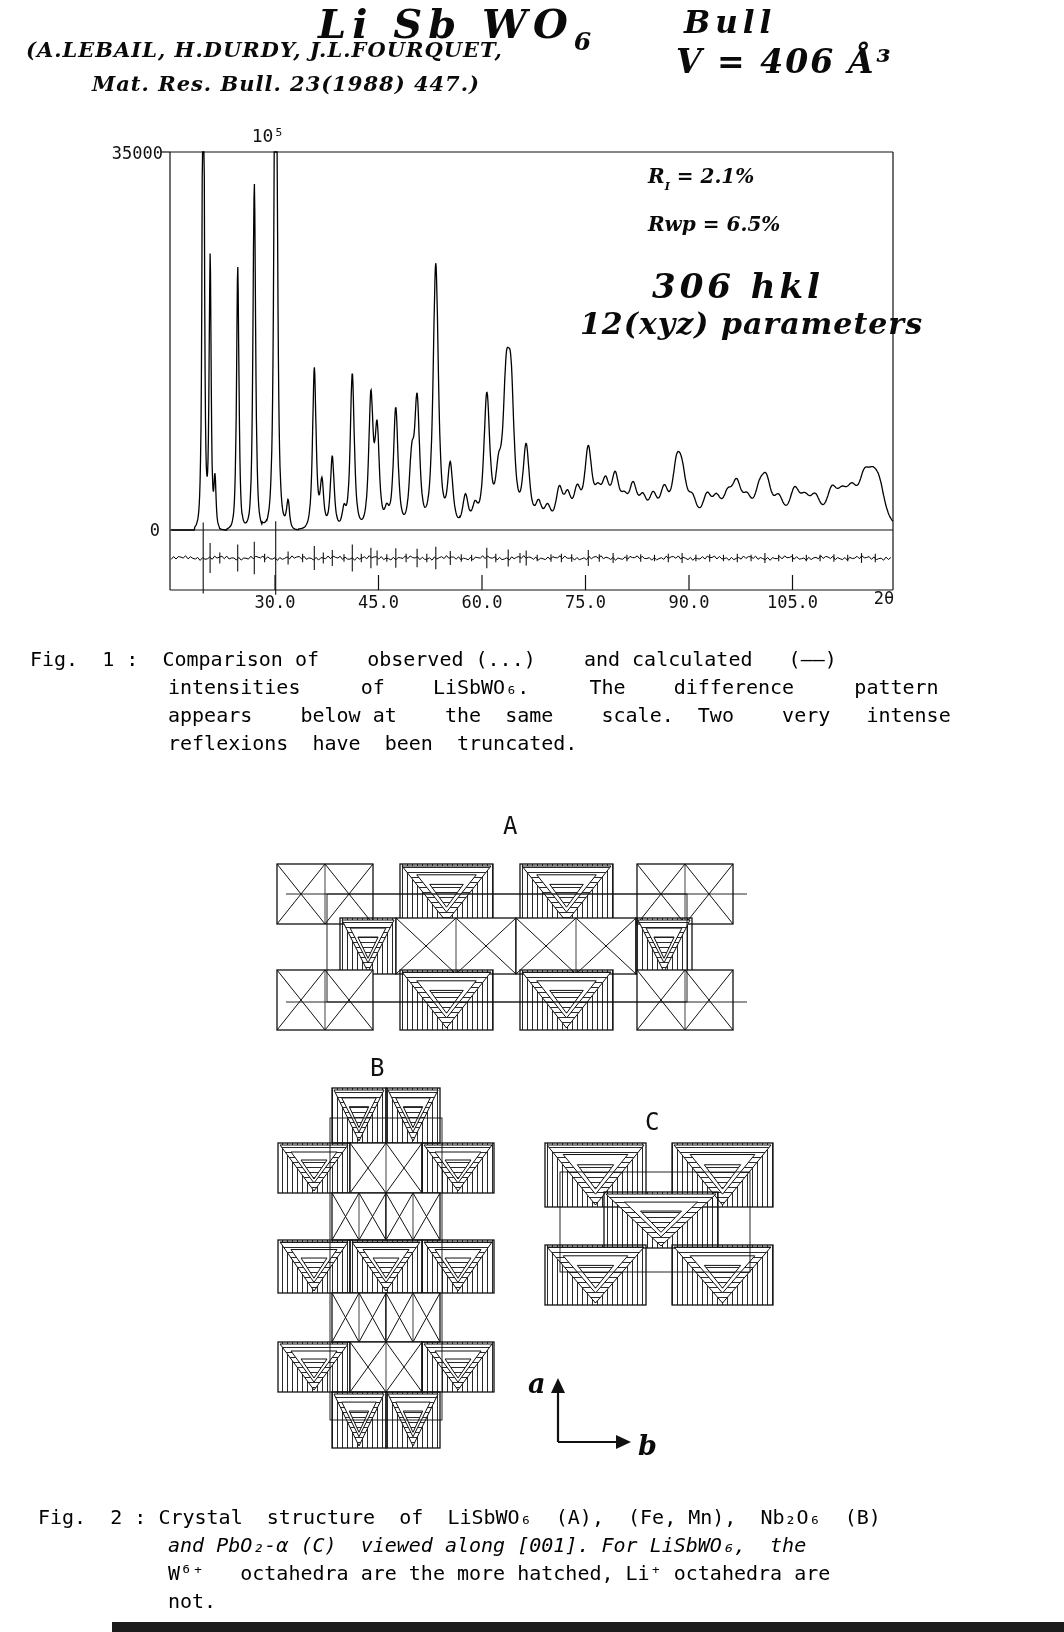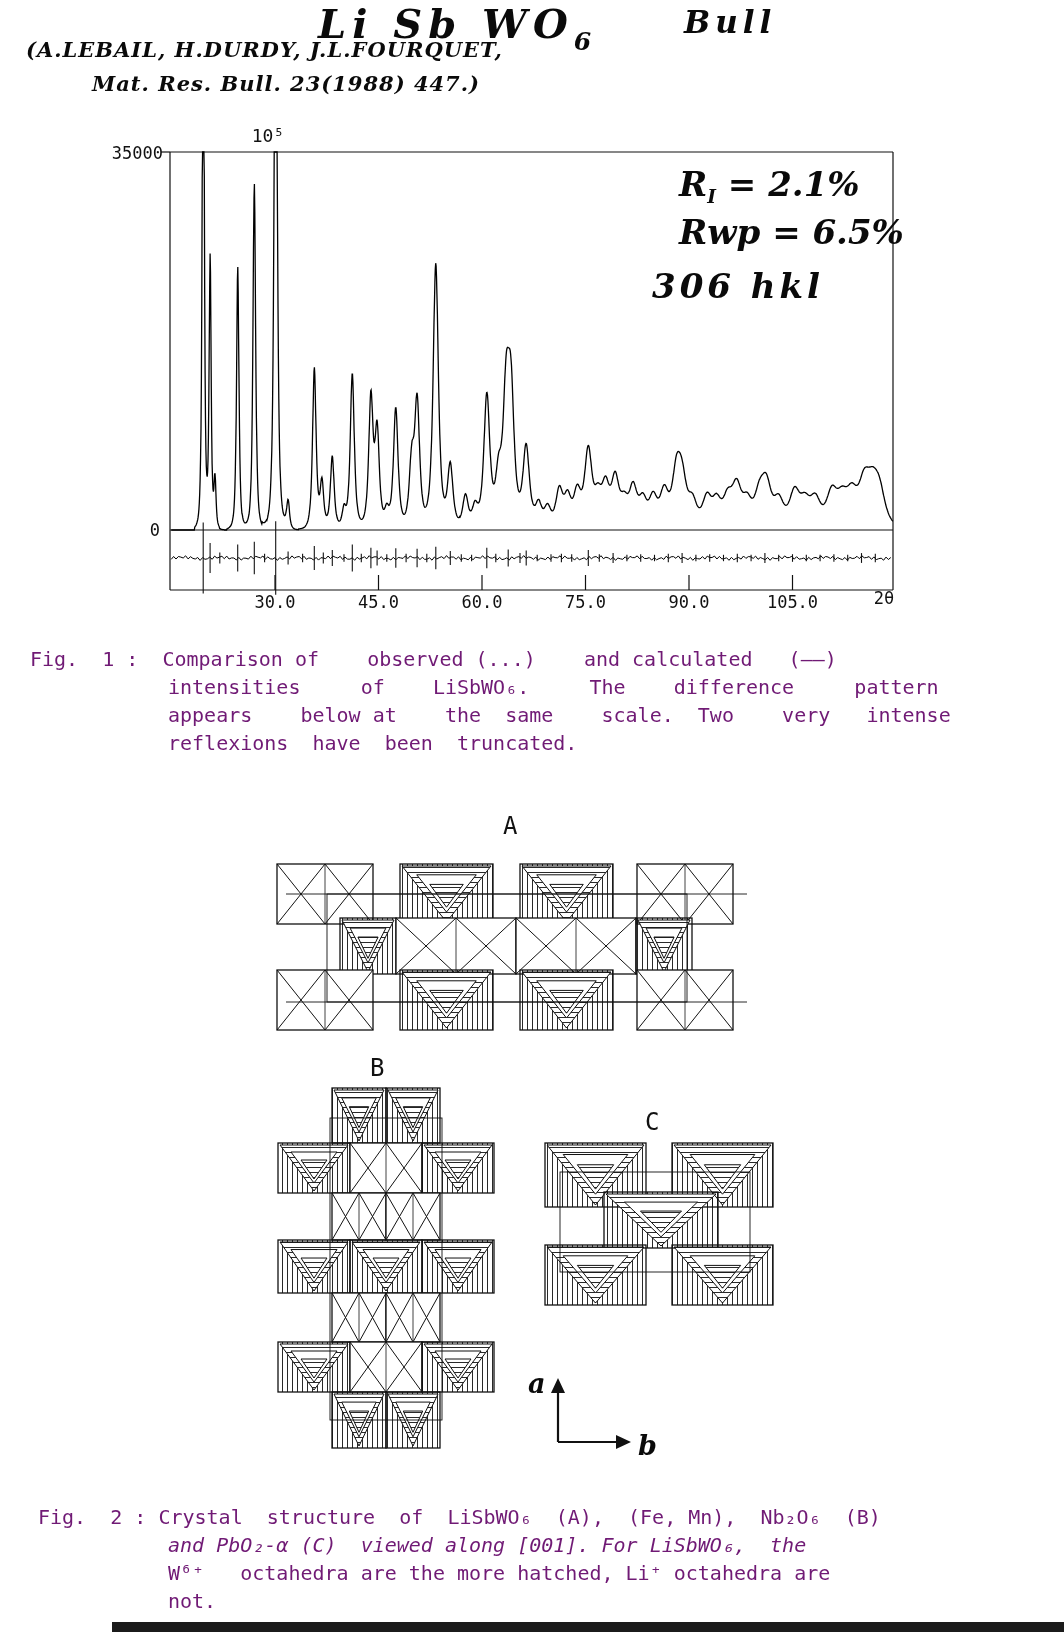--- a/index.html
+++ b/index.html
@@ -2,47 +2,48 @@
 <html><head>
 <meta charset="utf-8">
 <style>
   html,body{margin:0;padding:0;background:#d8d8d8;}
   .page{position:relative;width:1064px;height:1632px;margin:0 auto;background:#ffffff;
         color:#111;font-family:"DejaVu Sans",sans-serif;overflow:hidden;}
   .abs{position:absolute;}
   .hand{font-family:"DejaVu Serif",serif;font-style:italic;font-weight:700;
         color:#0a0a0a;white-space:nowrap;}
   .cap{font-family:"DejaVu Sans Mono",monospace;font-size:20px;line-height:28px;
-       white-space:pre;color:#701a75;}
+       white-space:pre;color:#000000;}
   .slabel{font-family:"DejaVu Sans Mono",monospace;font-size:24px;color:#111;}
   .title-main{font-size:40px;letter-spacing:6px;}
   .title-sub{font-size:25px;vertical-align:-12px;letter-spacing:0;}
   .pbcn{font-size:31px;letter-spacing:5px;}
   .cit{font-size:21px;letter-spacing:1px;}
   .vol{font-size:33px;letter-spacing:2px;}
-  .ann-ri,.ann-rwp{font-size:34px;margin-left:31px;}
+  .ann-ri,.ann-rwp{font-size:20px;}
   .ann-hkl{font-size:34px;letter-spacing:4px;}
   .ann-params{font-size:30px;letter-spacing:1px;}
   .subI{font-size:0.55em;vertical-align:-7px;}
   .axis-letter{font-size:27px;}
   .scanbar{background:#1b1b1b;}
   svg{display:block;}
 </style>
 </head>
 <body>
 
 <div class="page">
 
   <div class="abs hand title-main" style="left:318px;top:0px;"><span>Li Sb WO</span><span class="title-sub">6</span></div>
 
   <div class="abs hand pbcn" style="left:684px;top:4px;">Bull</div>
 
   <div class="abs hand cit" style="left:26px;top:37px;">(A.LEBAIL, H.DURDY, J.L.FOURQUET,</div>
   <div class="abs hand cit" style="left:92px;top:71px;">Mat. Res. Bull. 23(1988) 447.)</div>
 
+  <div class="abs hand vol" style="left:676px;top:42px;">V = 406 Å³</div>
 
   <svg id="fig1-svg" class="abs" style="left:95px;top:115px;" width="810" height="505" viewBox="95 115 810 505">
       <line x1="170" y1="152" x2="893" y2="152" stroke="#111" stroke-width="1.2"></line>
       <line x1="170" y1="152" x2="170" y2="590" stroke="#111" stroke-width="1.2"></line>
       <line x1="893" y1="152" x2="893" y2="590" stroke="#111" stroke-width="1.2"></line>
       <line x1="170" y1="530" x2="893" y2="530" stroke="#111" stroke-width="1.2"></line>
       <line x1="170" y1="590" x2="893" y2="590" stroke="#111" stroke-width="1.2"></line>
       <line x1="161" y1="152" x2="170" y2="152" stroke="#111" stroke-width="1.2"></line>
       <polyline points="171.2,530.0 171.6,530.0 172.0,530.0 172.4,530.0 172.8,530.0 173.2,530.0 173.6,530.0 174.1,530.0 174.5,530.0 174.9,530.0 175.3,530.0 175.7,530.0 176.1,530.0 176.5,530.0 177.0,530.0 177.4,530.0 177.8,530.0 178.2,530.0 178.6,530.0 179.0,530.0 179.4,530.0 179.8,530.0 180.3,530.0 180.7,530.0 181.1,530.0 181.5,530.0 181.9,530.0 182.3,530.0 182.7,530.0 183.2,530.0 183.6,530.0 184.0,530.0 184.4,530.0 184.8,530.0 185.2,530.0 185.6,530.0 186.1,530.0 186.5,530.0 186.9,530.0 187.3,530.0 187.7,530.0 188.1,530.0 188.5,530.0 189.0,530.0 189.4,530.0 189.8,530.0 190.2,530.0 190.6,530.0 191.0,530.0 191.4,530.0 191.9,530.0 192.3,530.0 192.7,530.0 193.1,530.0 193.5,530.0 193.9,530.0 194.3,530.0 194.8,526.9 195.2,526.4 195.6,525.8 196.0,525.1 196.4,524.2 196.8,523.0 197.2,521.6 197.7,519.7 198.1,517.2 198.5,513.9 198.9,509.4 199.3,503.0 199.7,494.0 200.1,480.6 200.5,460.5 201.0,429.1 201.4,377.9 201.8,298.3 202.2,178.0 202.6,152.0 203.0,152.0 203.4,152.0 203.9,152.0 204.3,175.5 204.7,294.6 205.1,372.6 205.5,420.5 205.9,449.5 206.3,466.3 206.8,474.7 207.2,476.7 207.6,472.3 208.0,460.2 208.4,437.8 208.8,400.8 209.2,347.4 209.7,287.8 210.1,253.5 210.5,272.6 210.9,329.4 211.3,388.4 211.7,432.5 212.1,463.8 212.6,480.5 213.0,489.1 213.4,491.6 213.8,488.7 214.2,481.9 214.6,474.6 215.0,473.3 215.5,480.8 215.9,492.7 216.3,503.5 216.7,511.5 217.1,516.9 217.5,520.5 217.9,522.9 218.4,524.6 218.8,525.7 219.2,526.6 219.6,528.3 220.0,528.7 220.4,528.9 220.8,529.1 221.2,529.3 221.7,529.4 222.1,529.5 222.5,529.6 222.9,529.6 223.3,529.7 223.7,529.7 224.1,529.8 224.6,530.0 225.0,530.0 225.4,530.0 225.8,530.0 226.2,530.0 226.6,530.0 227.0,528.7 227.5,528.6 227.9,528.4 228.3,528.2 228.7,527.9 229.1,527.6 229.5,527.3 229.9,526.8 230.4,526.3 230.8,525.7 231.2,524.9 231.6,523.8 232.0,522.5 232.4,520.9 232.8,518.7 233.3,515.7 233.7,511.8 234.1,506.3 234.5,498.6 234.9,487.6 235.3,471.8 235.7,448.8 236.2,416.2 236.6,372.6 237.0,322.2 237.4,279.9 237.8,267.0 238.2,291.7 238.6,339.1 239.1,388.2 239.5,428.3 239.9,457.4 240.3,477.7 240.7,491.8 241.1,501.5 241.5,508.3 241.9,513.2 242.4,515.2 242.8,517.7 243.2,519.5 243.6,520.8 244.0,521.7 244.4,522.4 244.8,522.8 245.3,522.9 245.7,522.9 246.1,522.7 246.5,522.3 246.9,521.7 247.3,520.8 247.7,519.7 248.2,518.1 248.6,516.1 249.0,514.5 249.4,510.9 249.8,506.1 250.2,499.7 250.6,491.0 251.1,479.0 251.5,462.3 251.9,438.9 252.3,406.2 252.7,361.9 253.1,306.2 253.5,245.9 254.0,198.0 254.4,183.9 254.8,211.2 255.2,265.7 255.6,325.9 256.0,378.0 256.4,418.2 256.9,447.6 257.3,468.5 257.7,483.5 258.1,494.3 258.5,502.1 258.9,507.9 259.3,512.2 259.8,515.6 260.2,518.1 260.6,520.1 261.0,521.7 261.4,523.0 261.8,524.0 262.2,521.9 262.6,522.3 263.1,522.6 263.5,522.7 263.9,522.7 264.3,522.6 264.7,522.4 265.1,522.0 265.5,521.5 266.0,520.9 266.4,520.1 266.8,520.5 267.2,519.1 267.6,517.5 268.0,515.5 268.4,513.1 268.9,510.2 269.3,506.5 269.7,502.0 270.1,496.2 270.5,488.9 270.9,479.4 271.3,467.1 271.8,450.6 272.2,428.7 272.6,399.1 273.0,359.0 273.4,305.0 273.8,233.8 274.2,152.0 274.7,152.0 275.1,152.0 275.5,152.0 275.9,152.0 276.3,152.0 276.7,152.0 277.1,152.0 277.6,233.6 278.0,304.6 278.4,358.6 278.8,398.7 279.2,428.2 279.6,450.1 280.0,466.4 280.5,478.7 280.9,488.1 281.3,495.3 281.7,500.8 282.1,505.2 282.5,508.5 282.9,511.1 283.3,513.1 283.8,514.4 284.2,515.3 284.6,515.7 285.0,515.5 285.4,514.7 285.8,513.2 286.2,510.9 286.7,507.9 287.1,504.4 287.5,501.3 287.9,499.4 288.3,499.8 288.7,502.3 289.1,506.2 289.6,513.1 290.0,516.8 290.4,519.8 290.8,522.1 291.2,523.9 291.6,525.2 292.0,526.2 292.5,527.0 292.9,527.6 293.3,528.0 293.7,528.4 294.1,528.6 294.5,528.9 294.9,529.0 295.4,529.2 295.8,529.3 296.2,529.4 296.6,529.5 297.0,529.5 297.4,529.6 297.8,529.6 298.3,529.7 298.7,528.9 299.1,528.9 299.5,528.9 299.9,528.8 300.3,528.7 300.7,528.7 301.2,528.6 301.6,528.5 302.0,528.3 302.4,528.2 302.8,528.1 303.2,527.9 303.6,527.7 304.0,527.4 304.5,527.1 304.9,526.8 305.3,526.3 305.7,525.6 306.1,525.0 306.5,524.3 306.9,523.4 307.4,522.3 307.8,521.0 308.2,519.4 308.6,517.4 309.0,514.9 309.4,511.8 309.8,507.9 310.3,502.8 310.7,496.3 311.1,487.9 311.5,477.0 311.9,463.3 312.3,446.4 312.7,426.5 313.2,405.2 313.6,385.3 314.0,371.4 314.4,367.4 314.8,374.5 315.2,390.0 315.6,410.2 316.1,430.6 316.5,448.7 316.9,463.6 317.3,475.1 317.7,483.6 318.1,489.4 318.5,493.1 319.0,494.8 319.4,494.7 319.8,493.0 320.2,489.9 320.6,485.9 321.0,481.6 321.4,478.4 321.9,477.2 322.3,478.9 322.7,483.0 323.1,488.7 323.5,494.7 323.9,500.3 324.3,505.0 324.7,508.8 325.2,511.6 325.6,513.6 326.0,514.9 326.4,515.5 326.8,515.6 327.2,515.2 327.6,514.2 328.1,512.5 328.5,510.1 328.9,506.7 329.3,502.3 329.7,496.7 330.1,489.7 330.5,482.3 331.0,473.4 331.4,464.9 331.8,458.4 332.2,455.6 332.6,457.1 333.0,462.7 333.4,470.8 333.9,479.1 334.3,487.7 334.7,495.3 335.1,501.6 335.5,506.6 335.9,510.6 336.3,513.7 336.8,516.0 337.2,517.8 337.6,519.1 338.0,520.0 338.4,520.7 338.8,521.2 339.2,521.2 339.7,521.0 340.1,520.6 340.5,519.8 340.9,518.7 341.3,517.3 341.7,515.5 342.1,513.3 342.6,510.8 343.0,508.3 343.4,506.1 343.8,504.5 344.2,503.7 344.6,503.7 345.0,504.3 345.4,505.0 345.9,505.4 346.3,505.2 346.7,504.2 347.1,502.3 347.5,499.4 347.9,495.2 348.3,489.5 348.8,482.1 349.2,472.7 349.6,461.3 350.0,447.1 350.4,430.9 350.8,413.3 351.2,395.8 351.7,381.9 352.1,374.1 352.5,374.1 352.9,382.1 353.3,396.0 353.7,413.2 354.1,430.9 354.6,447.4 355.0,461.8 355.4,473.9 355.8,483.7 356.2,491.7 356.6,498.0 357.0,502.6 357.5,506.6 357.9,509.8 358.3,512.3 358.7,514.3 359.1,515.8 359.5,517.0 359.9,518.0 360.4,518.6 360.8,519.0 361.2,519.3 361.6,519.3 362.0,519.3 362.4,518.9 362.8,518.4 363.3,517.6 363.7,516.6 364.1,515.3 364.5,513.7 364.9,511.7 365.3,509.1 365.7,506.0 366.1,502.0 366.6,497.2 367.0,491.2 367.4,483.9 367.8,475.0 368.2,464.3 368.6,451.9 369.0,438.0 369.5,423.4 369.9,409.4 370.3,397.9 370.7,390.8 371.1,389.9 371.5,393.8 371.9,401.8 372.4,412.1 372.8,422.4 373.2,431.4 373.6,438.1 374.0,442.0 374.4,442.4 374.8,440.7 375.3,436.7 375.7,431.4 376.1,425.7 376.5,421.4 376.9,419.7 377.3,421.6 377.7,427.3 378.2,436.0 378.6,446.4 379.0,457.2 379.4,467.4 379.8,476.6 380.2,484.4 380.6,490.9 381.1,496.2 381.5,500.4 381.9,503.6 382.3,506.1 382.7,507.8 383.1,508.9 383.5,509.4 384.0,509.4 384.4,509.0 384.8,508.1 385.2,507.0 385.6,505.7 386.0,504.5 386.4,503.6 386.8,503.2 387.3,503.3 387.7,503.8 388.1,504.4 388.5,505.0 388.9,505.4 389.3,505.0 389.7,504.3 390.2,502.9 390.6,500.8 391.0,498.3 391.4,494.3 391.8,489.2 392.2,482.8 392.6,475.0 393.1,465.8 393.5,455.3 393.9,443.8 394.3,432.2 394.7,420.9 395.1,412.6 395.5,408.0 396.0,408.0 396.4,412.7 396.8,421.1 397.2,431.9 397.6,444.1 398.0,455.7 398.4,466.3 398.9,475.7 399.3,483.8 399.7,490.5 400.1,496.0 400.5,500.5 400.9,504.1 401.3,507.0 401.8,509.3 402.2,511.1 402.6,512.5 403.0,513.4 403.4,514.1 403.8,514.4 404.2,514.4 404.7,514.1 405.1,513.5 405.5,512.6 405.9,511.4 406.3,509.7 406.7,507.6 407.1,505.0 407.5,501.7 408.0,497.9 408.4,493.2 408.8,487.7 409.2,481.5 409.6,474.6 410.0,467.3 410.4,460.1 410.9,453.4 411.3,448.0 411.7,444.1 412.1,440.6 412.5,439.4 412.9,438.7 413.3,437.8 413.8,435.8 414.2,432.4 414.6,427.4 415.0,420.7 415.4,413.0 415.8,405.2 416.2,398.4 416.7,393.9 417.1,392.8 417.5,396.2 417.9,402.8 418.3,412.4 418.7,423.8 419.1,435.8 419.6,447.4 420.0,458.2 420.4,467.7 420.8,475.9 421.2,482.9 421.6,488.6 422.0,493.4 422.5,497.2 422.9,500.3 423.3,502.7 423.7,504.5 424.1,505.9 424.5,506.8 424.9,507.3 425.4,507.2 425.8,506.9 426.2,506.3 426.6,505.4 427.0,504.0 427.4,502.2 427.8,500.0 428.2,497.2 428.7,493.7 429.1,489.6 429.5,484.6 429.9,478.5 430.3,471.3 430.7,462.6 431.1,452.3 431.6,440.0 432.0,425.6 432.4,408.9 432.8,389.8 433.2,368.5 433.6,345.6 434.0,322.3 434.5,300.5 434.9,281.8 435.3,268.8 435.7,263.2 436.1,266.0 436.5,276.6 436.9,293.5 437.4,314.7 437.8,337.7 438.2,360.8 438.6,382.6 439.0,402.3 439.4,419.6 439.8,434.6 440.3,447.9 440.7,458.6 441.1,467.5 441.5,474.9 441.9,480.9 442.3,485.9 442.7,489.8 443.2,492.9 443.6,495.2 444.0,496.8 444.4,497.7 444.8,498.0 445.2,497.7 445.6,496.7 446.1,495.1 446.5,492.8 446.9,489.9 447.3,486.3 447.7,482.2 448.1,477.6 448.5,472.9 448.9,468.5 449.4,464.8 449.8,462.4 450.2,461.5 450.6,462.5 451.0,465.1 451.4,469.1 451.8,474.1 452.3,479.5 452.7,484.9 453.1,490.1 453.5,494.9 453.9,499.1 454.3,502.8 454.7,506.0 455.2,508.6 455.6,510.8 456.0,512.7 456.4,514.2 456.8,515.4 457.2,516.3 457.6,517.0 458.1,517.4 458.5,517.7 458.9,517.7 459.3,517.5 459.7,516.5 460.1,517.0 460.5,516.1 461.0,514.9 461.4,513.4 461.8,511.6 462.2,509.6 462.6,507.3 463.0,504.8 463.4,502.2 463.9,499.6 464.3,497.2 464.7,495.4 465.1,494.1 465.5,493.7 465.9,494.1 466.3,495.3 466.8,497.1 467.2,499.2 467.6,501.5 468.0,503.7 468.4,505.8 468.8,507.5 469.2,509.0 469.6,510.0 470.1,510.7 470.5,510.9 470.9,510.9 471.3,510.5 471.7,509.8 472.1,508.9 472.5,507.7 473.0,506.3 473.4,504.8 473.8,503.3 474.2,502.0 474.6,501.0 475.0,500.4 475.4,500.4 475.9,500.6 476.3,501.1 476.7,501.8 477.1,502.5 477.5,502.5 477.9,502.9 478.3,503.0 478.8,502.6 479.2,501.9 479.6,500.7 480.0,499.0 480.4,496.7 480.8,493.8 481.2,490.2 481.7,485.8 482.1,480.1 482.5,474.0 482.9,467.0 483.3,458.9 483.7,450.0 484.1,440.3 484.6,430.1 485.0,419.9 485.4,410.4 485.8,402.1 486.2,396.0 486.6,392.6 487.0,392.4 487.5,395.2 487.9,400.8 488.3,408.5 488.7,417.5 489.1,427.1 489.5,436.6 489.9,445.6 490.3,453.8 490.8,461.0 491.2,467.2 491.6,472.4 492.0,476.5 492.4,479.7 492.8,482.0 493.2,483.4 493.7,484.0 494.1,483.8 494.5,483.0 494.9,481.4 495.3,479.2 495.7,476.4 496.1,472.8 496.6,469.1 497.0,465.3 497.4,461.6 497.8,458.2 498.2,455.3 498.6,452.9 499.0,451.2 499.5,450.0 499.9,449.0 500.3,447.9 500.7,446.4 501.1,444.3 501.5,441.2 501.9,437.1 502.4,431.7 502.8,425.0 503.2,417.1 503.6,408.1 504.0,398.4 504.4,388.3 504.8,378.4 505.3,369.3 505.7,361.5 506.1,355.4 506.5,351.2 506.9,348.7 507.3,347.6 507.7,347.3 508.2,347.5 508.6,347.8 509.0,348.0 509.4,348.3 509.8,349.1 510.2,350.7 510.6,353.8 511.0,358.8 511.5,365.6 511.9,374.3 512.3,384.4 512.7,395.5 513.1,407.0 513.5,418.4 513.9,429.3 514.4,440.0 514.8,449.2 515.2,457.3 515.6,464.4 516.0,470.6 516.4,475.7 516.8,480.1 517.3,483.7 517.7,486.6 518.1,488.9 518.5,490.5 518.9,491.5 519.3,492.0 519.7,491.9 520.2,491.3 520.6,490.1 521.0,488.3 521.4,486.0 521.8,483.1 522.2,479.5 522.6,475.5 523.1,470.9 523.5,466.0 523.9,460.9 524.3,455.9 524.7,451.3 525.1,447.4 525.5,444.7 526.0,443.4 526.4,443.6 526.8,445.6 527.2,448.7 527.6,453.0 528.0,458.1 528.4,463.6 528.9,469.2 529.3,474.7 529.7,479.8 530.1,484.6 530.5,488.8 530.9,492.4 531.3,495.6 531.7,498.3 532.2,500.5 532.6,502.2 533.0,503.5 533.4,504.5 533.8,505.0 534.2,505.3 534.6,505.2 535.1,505.3 535.5,504.6 535.9,503.8 536.3,502.9 536.7,501.9 537.1,500.9 537.5,500.1 538.0,499.5 538.4,499.3 538.8,499.3 539.2,499.8 539.6,500.5 540.0,502.1 540.4,503.2 540.9,504.4 541.3,505.5 541.7,506.6 542.1,507.4 542.5,508.0 542.9,508.4 543.3,508.6 543.8,508.5 544.2,508.0 544.6,507.5 545.0,506.8 545.4,506.1 545.8,505.3 546.2,504.6 546.7,504.0 547.1,503.6 547.5,503.4 547.9,503.6 548.3,504.1 548.7,504.8 549.1,505.6 549.6,506.6 550.0,507.6 550.4,508.5 550.8,509.4 551.2,510.0 551.6,510.5 552.0,510.8 552.4,510.8 552.9,510.6 553.3,510.2 553.7,509.5 554.1,508.5 554.5,506.9 554.9,505.4 555.3,503.6 555.8,501.6 556.2,499.4 556.6,497.3 557.0,494.9 557.4,492.5 557.8,490.3 558.2,488.3 558.7,486.8 559.1,485.8 559.5,485.4 559.9,485.5 560.3,486.1 560.7,487.2 561.1,488.4 561.6,489.8 562.0,491.1 562.4,492.3 562.8,493.3 563.2,493.8 563.6,494.2 564.0,494.2 564.5,494.0 564.9,493.4 565.3,492.7 565.7,491.9 566.1,491.1 566.5,490.4 566.9,490.0 567.4,489.8 567.8,489.9 568.2,490.5 568.6,491.3 569.0,492.3 569.4,493.5 569.8,494.8 570.3,495.8 570.7,496.8 571.1,497.6 571.5,498.1 571.9,498.4 572.3,498.3 572.7,497.8 573.1,497.1 573.6,496.0 574.0,494.7 574.4,493.2 574.8,491.5 575.2,489.8 575.6,488.1 576.0,486.6 576.5,485.4 576.9,484.5 577.3,484.1 577.7,484.1 578.1,484.4 578.5,485.1 578.9,486.1 579.4,487.0 579.8,487.9 580.2,488.8 580.6,489.4 581.0,489.7 581.4,489.6 581.8,489.2 582.3,488.2 582.7,486.8 583.1,484.9 583.5,482.5 583.9,479.6 584.3,476.3 584.7,472.6 585.2,468.5 585.6,464.3 586.0,460.0 586.4,455.9 586.8,452.1 587.2,449.1 587.6,446.8 588.1,445.5 588.5,445.4 588.9,446.3 589.3,448.3 589.7,451.1 590.1,454.6 590.5,458.4 591.0,462.4 591.4,466.3 591.8,470.2 592.2,473.5 592.6,476.5 593.0,479.0 593.4,481.0 593.8,482.5 594.3,483.6 594.7,484.3 595.1,484.5 595.5,484.5 595.9,484.3 596.3,483.8 596.7,483.4 597.2,483.0 597.6,482.8 598.0,482.7 598.4,482.8 598.8,483.0 599.2,483.4 599.6,483.7 600.1,484.1 600.5,484.4 600.9,484.4 601.3,484.2 601.7,483.8 602.1,483.1 602.5,482.2 603.0,481.1 603.4,479.9 603.8,478.7 604.2,477.6 604.6,476.8 605.0,476.2 605.4,475.9 605.9,476.1 606.3,476.7 606.7,477.6 607.1,478.8 607.5,480.1 607.9,481.4 608.3,482.7 608.8,483.8 609.2,484.6 609.6,485.1 610.0,485.3 610.4,485.1 610.8,484.6 611.2,483.7 611.7,482.4 612.1,480.9 612.5,479.2 612.9,477.4 613.3,475.6 613.7,474.0 614.1,472.7 614.5,471.8 615.0,471.2 615.4,471.3 615.8,472.0 616.2,473.2 616.6,474.8 617.0,476.7 617.4,478.8 617.9,480.9 618.3,483.0 618.7,484.9 619.1,486.7 619.5,488.1 619.9,489.3 620.3,490.2 620.8,490.8 621.2,491.2 621.6,491.3 622.0,491.3 622.4,491.5 622.8,491.3 623.2,491.2 623.7,491.1 624.1,491.2 624.5,491.3 624.9,491.6 625.3,491.9 625.7,492.3 626.1,492.7 626.6,493.1 627.0,493.4 627.4,493.5 627.8,493.4 628.2,493.1 628.6,492.5 629.0,491.7 629.5,490.7 629.9,489.5 630.3,488.1 630.7,486.7 631.1,485.2 631.5,483.9 631.9,482.8 632.4,481.9 632.8,481.6 633.2,481.5 633.6,481.8 634.0,482.5 634.4,483.6 634.8,484.9 635.2,486.4 635.7,487.9 636.1,489.5 636.5,490.9 636.9,492.0 637.3,493.1 637.7,494.0 638.1,494.6 638.6,495.0 639.0,495.2 639.4,495.1 639.8,494.9 640.2,494.5 640.6,494.0 641.0,493.7 641.5,493.3 641.9,492.8 642.3,492.6 642.7,492.6 643.1,492.9 643.5,493.4 643.9,494.0 644.4,494.8 644.8,495.7 645.2,496.6 645.6,497.5 646.0,498.3 646.4,499.0 646.8,499.5 647.3,499.9 647.7,500.0 648.1,499.9 648.5,499.6 648.9,499.1 649.3,498.5 649.7,497.6 650.2,496.7 650.6,495.6 651.0,494.6 651.4,493.8 651.8,492.8 652.2,492.0 652.6,491.5 653.1,491.3 653.5,491.3 653.9,491.6 654.3,492.1 654.7,492.8 655.1,493.6 655.5,494.5 655.9,495.4 656.4,496.2 656.8,497.0 657.2,497.5 657.6,497.9 658.0,498.1 658.4,498.0 658.8,497.7 659.3,497.2 659.7,496.4 660.1,495.5 660.5,494.3 660.9,493.1 661.3,491.7 661.7,490.3 662.2,488.9 662.6,487.6 663.0,486.5 663.4,485.6 663.8,485.0 664.2,484.7 664.6,484.7 665.1,484.9 665.5,485.5 665.9,486.2 666.3,487.1 666.7,488.1 667.1,489.0 667.5,489.9 668.0,490.6 668.4,491.2 668.8,491.5 669.2,491.5 669.6,491.2 670.0,490.7 670.4,490.0 670.9,488.7 671.3,487.2 671.7,485.4 672.1,483.2 672.5,480.8 672.9,478.1 673.3,475.2 673.8,472.2 674.2,469.0 674.6,466.0 675.0,463.0 675.4,460.3 675.8,457.9 676.2,455.8 676.6,454.1 677.1,452.9 677.5,452.0 677.9,451.5 678.3,451.4 678.7,451.5 679.1,451.8 679.5,452.3 680.0,452.9 680.4,453.8 680.8,454.9 681.2,456.0 681.6,457.5 682.0,459.1 682.4,461.1 682.9,463.3 683.3,465.7 683.7,468.2 684.1,470.9 684.5,473.4 684.9,476.1 685.3,478.6 685.8,481.0 686.2,483.1 686.6,485.1 687.0,486.7 687.4,488.1 687.8,489.3 688.2,490.2 688.7,490.8 689.1,491.3 689.5,491.6 689.9,491.8 690.3,491.9 690.7,491.9 691.1,492.0 691.6,492.4 692.0,492.7 692.4,493.1 692.8,493.6 693.2,494.4 693.6,495.4 694.0,496.5 694.5,497.7 694.9,498.9 695.3,500.2 695.7,501.4 696.1,502.6 696.5,503.7 696.9,504.7 697.3,505.6 697.8,506.3 698.2,506.9 698.6,507.3 699.0,507.6 699.4,507.7 699.8,507.7 700.2,507.5 700.7,507.1 701.1,506.6 701.5,505.9 701.9,505.1 702.3,504.1 702.7,502.9 703.1,501.7 703.6,500.6 704.0,499.3 704.4,498.0 704.8,496.7 705.2,495.5 705.6,494.4 706.0,493.5 706.5,492.8 706.9,492.4 707.3,492.2 707.7,492.2 708.1,492.4 708.5,492.7 708.9,493.2 709.4,493.8 709.8,494.4 710.2,495.0 710.6,495.5 711.0,495.9 711.4,496.2 711.8,496.4 712.3,496.4 712.7,496.3 713.1,496.1 713.5,495.7 713.9,495.3 714.3,494.8 714.7,494.3 715.2,493.9 715.6,493.6 716.0,493.4 716.4,493.3 716.8,493.6 717.2,493.9 717.6,494.2 718.0,494.7 718.5,495.3 718.9,495.9 719.3,496.6 719.7,497.2 720.1,497.7 720.5,498.0 720.9,498.3 721.4,498.5 721.8,498.5 722.2,498.3 722.6,498.2 723.0,497.7 723.4,497.1 723.8,496.3 724.3,495.4 724.7,494.4 725.1,493.4 725.5,492.3 725.9,491.3 726.3,490.3 726.7,489.5 727.2,488.7 727.6,488.1 728.0,487.6 728.4,487.3 728.8,487.1 729.2,486.9 729.6,486.8 730.1,486.8 730.5,486.7 730.9,486.5 731.3,486.2 731.7,485.8 732.1,485.2 732.5,484.6 733.0,483.8 733.4,483.0 733.8,482.2 734.2,481.3 734.6,480.4 735.0,479.6 735.4,479.0 735.9,478.6 736.3,478.4 736.7,478.5 737.1,478.8 737.5,479.4 737.9,480.3 738.3,481.3 738.7,482.5 739.2,483.8 739.6,485.1 740.0,486.4 740.4,487.6 740.8,488.7 741.2,489.7 741.6,490.5 742.1,491.2 742.5,491.7 742.9,492.1 743.3,492.3 743.7,492.4 744.1,492.4 744.5,492.3 745.0,492.2 745.4,492.1 745.8,492.0 746.2,492.0 746.6,492.1 747.0,492.2 747.4,492.5 747.9,492.9 748.3,493.5 748.7,494.1 749.1,494.9 749.5,495.5 749.9,496.2 750.3,496.8 750.8,497.3 751.2,497.8 751.6,498.1 752.0,498.2 752.4,498.2 752.8,498.0 753.2,497.7 753.7,497.2 754.1,496.5 754.5,495.6 754.9,494.6 755.3,493.4 755.7,492.2 756.1,490.8 756.6,489.2 757.0,487.7 757.4,486.2 757.8,484.7 758.2,483.2 758.6,481.9 759.0,480.6 759.4,479.6 759.9,478.6 760.3,477.7 760.7,477.0 761.1,476.3 761.5,475.7 761.9,475.1 762.3,474.6 762.8,474.1 763.2,473.6 763.6,473.1 764.0,472.8 764.4,472.5 764.8,472.4 765.2,472.4 765.7,472.7 766.1,473.2 766.5,473.8 766.9,474.7 767.3,475.9 767.7,477.2 768.1,478.8 768.6,480.4 769.0,482.1 769.4,483.8 769.8,485.5 770.2,487.2 770.6,488.7 771.0,490.2 771.5,491.5 771.9,492.6 772.3,493.5 772.7,494.2 773.1,494.7 773.5,495.1 773.9,495.3 774.4,495.4 774.8,495.3 775.2,495.1 775.6,494.9 776.0,494.6 776.4,494.3 776.8,494.0 777.3,493.8 777.7,493.7 778.1,493.7 778.5,493.8 778.9,494.1 779.3,494.5 779.7,495.1 780.1,495.8 780.6,496.7 781.0,497.6 781.4,498.6 781.8,499.4 782.2,500.3 782.6,501.3 783.0,502.1 783.5,502.9 783.9,503.6 784.3,504.2 784.7,504.6 785.1,505.0 785.5,505.2 785.9,505.3 786.4,505.2 786.8,505.0 787.2,504.6 787.6,504.1 788.0,503.5 788.4,502.7 788.8,501.8 789.3,500.8 789.7,499.6 790.1,498.4 790.5,497.1 790.9,495.8 791.3,494.3 791.7,493.0 792.2,491.7 792.6,490.4 793.0,489.3 793.4,488.3 793.8,487.6 794.2,487.0 794.6,486.6 795.1,486.5 795.5,486.6 795.9,486.8 796.3,487.3 796.7,487.8 797.1,488.5 797.5,489.2 798.0,489.9 798.4,490.6 798.8,491.2 799.2,491.8 799.6,492.3 800.0,492.7 800.4,492.8 800.8,493.0 801.3,493.0 801.7,493.0 802.1,492.9 802.5,492.8 802.9,492.6 803.3,492.5 803.7,492.4 804.2,492.3 804.6,492.3 805.0,492.5 805.4,492.7 805.8,492.9 806.2,493.2 806.6,493.5 807.1,493.9 807.5,494.3 807.9,494.7 808.3,495.0 808.7,495.3 809.1,495.5 809.5,495.6 810.0,495.6 810.4,495.6 810.8,495.4 811.2,495.2 811.6,494.9 812.0,494.4 812.4,494.2 812.9,493.8 813.3,493.5 813.7,493.2 814.1,493.0 814.5,492.9 814.9,493.0 815.3,493.2 815.8,493.5 816.2,494.0 816.6,494.6 817.0,495.3 817.4,496.1 817.8,497.0 818.2,498.0 818.7,498.9 819.1,499.8 819.5,500.7 819.9,501.4 820.3,502.2 820.7,502.8 821.1,503.4 821.5,503.9 822.0,504.2 822.4,504.4 822.8,504.5 823.2,504.5 823.6,504.3 824.0,504.0 824.4,503.6 824.9,503.0 825.3,502.3 825.7,501.6 826.1,500.6 826.5,499.5 826.9,498.4 827.3,497.2 827.8,495.9 828.2,494.6 828.6,493.3 829.0,492.0 829.4,490.7 829.8,489.5 830.2,488.4 830.7,487.4 831.1,486.6 831.5,486.0 831.9,485.5 832.3,485.2 832.7,485.2 833.1,485.2 833.6,485.4 834.0,485.7 834.4,486.1 834.8,486.5 835.2,486.9 835.6,487.4 836.0,487.7 836.5,488.0 836.9,488.2 837.3,488.4 837.7,488.4 838.1,488.4 838.5,488.2 838.9,488.0 839.4,487.7 839.8,487.4 840.2,487.1 840.6,486.8 841.0,486.5 841.4,486.3 841.8,486.1 842.2,486.0 842.7,486.0 843.1,486.0 843.5,486.1 843.9,486.2 844.3,486.3 844.7,486.4 845.1,486.6 845.6,486.6 846.0,486.6 846.4,486.6 846.8,486.5 847.2,486.3 847.6,486.0 848.0,485.7 848.5,485.3 848.9,484.9 849.3,484.5 849.7,484.0 850.1,483.6 850.5,483.3 850.9,483.0 851.4,482.8 851.8,482.7 852.2,482.7 852.6,482.9 853.0,483.1 853.4,483.4 853.8,483.8 854.3,484.1 854.7,484.5 855.1,484.8 855.5,485.1 855.9,485.3 856.3,485.4 856.7,485.4 857.2,485.2 857.6,484.9 858.0,484.5 858.4,483.9 858.8,483.1 859.2,482.2 859.6,481.2 860.1,480.1 860.5,478.9 860.9,477.6 861.3,476.2 861.7,474.9 862.1,473.6 862.5,472.3 862.9,471.2 863.4,470.1 863.8,469.2 864.2,468.5 864.6,468.0 865.0,467.5 865.4,467.2 865.8,467.0 866.3,466.9 866.7,466.9 867.1,467.0 867.5,467.0 867.9,467.1 868.3,467.1 868.7,467.1 869.2,467.1 869.6,467.0 870.0,467.0 870.4,466.9 870.8,466.8 871.2,466.7 871.6,466.6 872.1,466.6 872.5,466.6 872.9,466.7 873.3,466.9 873.7,467.1 874.1,467.4 874.5,467.8 875.0,468.2 875.4,468.7 875.8,469.2 876.2,469.7 876.6,470.4 877.0,471.0 877.4,471.8 877.9,472.6 878.3,473.6 878.7,474.6 879.1,475.8 879.5,477.1 879.9,478.5 880.3,480.1 880.8,481.8 881.2,483.5 881.6,485.4 882.0,487.4 882.4,489.5 882.8,491.5 883.2,493.5 883.6,495.4 884.1,497.4 884.5,499.3 884.9,501.1 885.3,502.8 885.7,504.5 886.1,506.1 886.5,507.6 887.0,509.0 887.4,510.3 887.8,511.5 888.2,512.7 888.6,513.8 889.0,514.8 889.4,515.7 889.9,516.6 890.3,517.4 890.7,518.1 891.1,518.8 891.5,519.5 891.9,520.1 892.3,520.7 892.8,521.2 " fill="none" stroke="#000" stroke-width="1.3"></polyline>
       <polyline points="171.2,559.4 173.6,556.5 176.0,559.0 178.4,556.5 180.8,557.1 183.2,558.0 185.6,555.8 188.1,558.9 190.5,556.7 192.9,558.4 195.3,559.0 197.7,557.5 200.1,560.4 202.6,557.6 205.0,559.3 207.4,558.8 209.8,557.1 212.2,559.3 214.6,556.1 217.0,558.1 219.5,557.1 221.9,556.3 224.3,558.7 226.7,556.1 229.1,559.0 231.5,557.9 233.9,558.0 236.4,560.0 238.8,557.4 241.2,560.1 243.6,558.1 246.0,558.2 248.4,559.1 250.9,556.2 253.3,558.8 255.7,556.3 258.1,557.2 260.5,557.9 262.9,556.0 265.3,559.2 267.8,556.9 270.2,558.8 272.6,559.1 275.0,557.7 277.4,560.4 279.8,557.5 282.2,559.3 284.7,558.4 287.1,556.9 289.5,559.0 291.9,555.9 294.3,558.1 296.7,557.0 299.2,556.5 301.6,558.8 304.0,556.3 306.4,559.3 308.8,558.0 311.2,558.3 313.6,560.0 316.1,557.4 318.5,560.1 320.9,557.7 323.3,558.0 325.7,558.7 328.1,556.0 330.5,558.7 333.0,556.1 335.4,557.3 337.8,558.0 340.2,556.3 342.6,559.4 345.0,557.1 347.5,559.1 349.9,559.2 352.3,557.8 354.7,560.3 357.1,557.3 359.5,559.1 361.9,558.1 364.4,556.8 366.8,558.8 369.2,555.7 371.6,558.1 374.0,556.9 376.4,556.8 378.8,559.0 381.3,556.6 383.7,559.6 386.1,558.1 388.5,558.6 390.9,560.0 393.3,557.3 395.8,559.9 398.2,557.4 400.6,557.9 403.0,558.4 405.4,555.9 407.8,558.6 410.2,556.0 412.7,557.6 415.1,558.0 417.5,556.6 419.9,559.7 422.3,557.2 424.7,559.4 427.1,559.1 429.6,557.8 432.0,560.2 434.4,557.0 436.8,559.0 439.2,557.7 441.6,556.7 444.1,558.6 446.5,555.6 448.9,558.3 451.3,557.0 453.7,557.1 456.1,559.2 458.5,556.8 461.0,559.9 463.4,558.2 465.8,558.7 468.2,559.8 470.6,557.2 473.0,559.8 475.4,557.1 477.9,557.7 480.3,558.1 482.7,555.8 485.1,558.6 487.5,556.0 489.9,557.8 492.4,558.2 494.8,556.9 497.2,559.9 499.6,557.4 502.0,559.6 504.4,559.0 506.8,557.8 509.3,560.0 511.7,556.8 514.1,558.8 516.5,557.3 518.9,556.6 521.3,558.4 523.7,555.6 526.2,558.4 528.6,557.0 531.0,557.5 533.4,559.3 535.8,557.1 538.2,560.1 540.7,558.1 543.1,558.8 545.5,559.6 547.9,557.0 550.3,559.5 552.7,556.7 555.1,557.6 557.6,557.8 560.0,555.8 562.4,558.7 564.8,556.1 567.2,558.2 569.6,558.3 572.0,557.3 574.5,560.1 576.9,557.5 579.3,559.7 581.7,558.8 584.1,557.8 586.5,559.7 589.0,556.5 591.4,558.7 593.8,557.0 596.2,556.6 598.6,558.3 601.0,555.7 603.4,558.7 605.9,557.2 608.3,557.9 610.7,559.5 613.1,557.3 615.5,560.3 617.9,558.0 620.3,558.8 622.8,559.3 625.2,556.8 627.6,559.3 630.0,556.4 632.4,557.6 634.8,557.6 637.2,555.9 639.7,558.8 642.1,556.3 644.5,558.5 646.9,558.5 649.3,557.6 651.7,560.2 654.2,557.5 656.6,559.8 659.0,558.6 661.4,557.7 663.8,559.4 666.2,556.2 668.6,558.5 671.1,556.8 673.5,556.6 675.9,558.3 678.3,555.9 680.7,559.0 683.1,557.3 685.5,558.2 688.0,559.6 690.4,557.4 692.8,560.3 695.2,557.8 697.6,558.7 700.0,559.0 702.5,556.6 704.9,559.1 707.3,556.1 709.7,557.6 712.1,557.5 714.5,556.1 716.9,559.0 719.4,556.4 721.8,558.9 724.2,558.6 726.6,557.8 729.0,560.3 731.4,557.4 733.8,559.7 736.3,558.3 738.7,557.5 741.1,559.1 743.5,556.0 745.9,558.4 748.3,556.6 750.8,556.8 753.2,558.4 755.6,556.1 758.0,559.3 760.4,557.5 762.8,558.6 765.2,559.7 767.7,557.5 770.1,560.3 772.5,557.6 774.9,558.6 777.3,558.6 779.7,556.4 782.1,558.9 784.6,555.9 787.0,557.7 789.4,557.5 791.8,556.3 794.2,559.2 796.6,556.7 799.1,559.2 801.5,558.7 803.9,558.0 806.3,560.3 808.7,557.3 811.1,559.6 813.5,557.9 816.0,557.4 818.4,558.8 820.8,555.8 823.2,558.4 825.6,556.5 828.0,557.0 830.4,558.5 832.9,556.4 835.3,559.6 837.7,557.6 840.1,558.8 842.5,559.6 844.9,557.5 847.4,560.2 849.8,557.3 852.2,558.5 854.6,558.2 857.0,556.3 859.4,558.7 861.8,555.8 864.3,557.8 866.7,557.5 869.1,556.6 871.5,559.4 873.9,556.9 876.3,559.6 878.7,558.7 881.2,558.2 883.6,560.2 886.0,557.1 888.4,559.5 890.8,557.5 " fill="none" stroke="#000" stroke-width="1"></polyline>
@@ -117,20 +118,21 @@
       <text x="792.5" y="608" font-family="DejaVu Sans Mono, monospace" font-size="17" fill="#111" text-anchor="middle">105.0</text>
       <text x="884" y="604" font-family="DejaVu Sans Mono, monospace" font-size="17" fill="#111" text-anchor="middle">2θ</text>
       <text x="163" y="159" font-family="DejaVu Sans Mono, monospace" font-size="17" fill="#111" text-anchor="end">35000</text>
       <text x="160" y="536" font-family="DejaVu Sans Mono, monospace" font-size="17" fill="#111" text-anchor="end">0</text>
       <text x="268" y="142" font-family="DejaVu Sans Mono, monospace" font-size="18" fill="#111" text-anchor="middle">10⁵</text>
     </svg>
 
   <div class="abs hand ann-ri" style="left:648px;top:164px;"><span>R</span><span class="subI">I</span><span> = 2.1%</span></div>
   <div class="abs hand ann-rwp" style="left:648px;top:212px;">Rwp = 6.5%</div>
   <div class="abs hand ann-hkl" style="left:652px;top:266px;text-align:right;">306 hkl</div>
+  <div class="abs hand ann-params" style="left:580px;top:306px;">12(xyz) parameters</div>
 
   <div class="abs cap" style="left:30px;top:645px;">Fig.  1 :  Comparison of    observed (...)    and calculated   (——)</div>
   <div class="abs cap" style="left:168px;top:673px;">intensities     of    LiSbWO₆.     The    difference     pattern</div>
   <div class="abs cap" style="left:168px;top:701px;">appears    below at    the  same    scale.  Two    very   intense</div>
   <div class="abs cap" style="left:168px;top:729px;">reflexions  have  been  truncated.</div>
 
   <svg id="fig2-svg" class="abs" style="left:225px;top:808px;" width="585" height="652" viewBox="225 808 585 652">
       <defs>
         <pattern id="vh" width="5" height="5" patternUnits="userSpaceOnUse">
           <path d="M2.5,0 V5" stroke="#111" stroke-width="0.9"></path>

